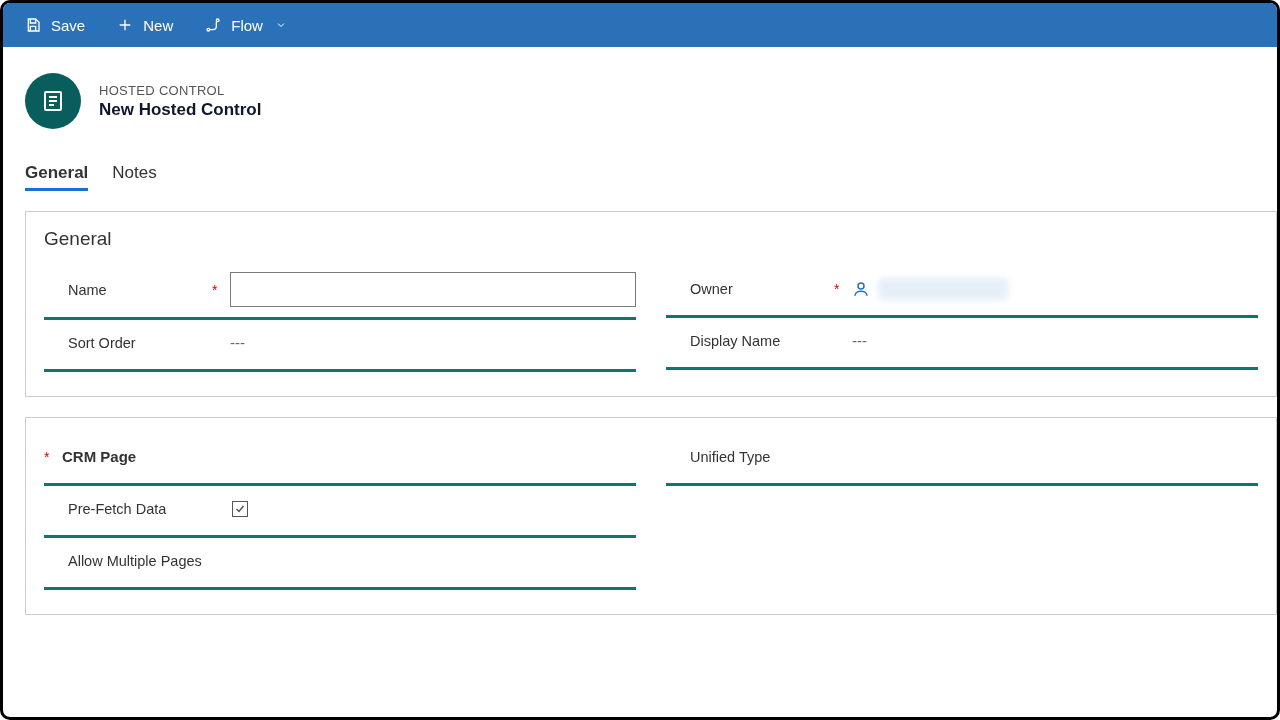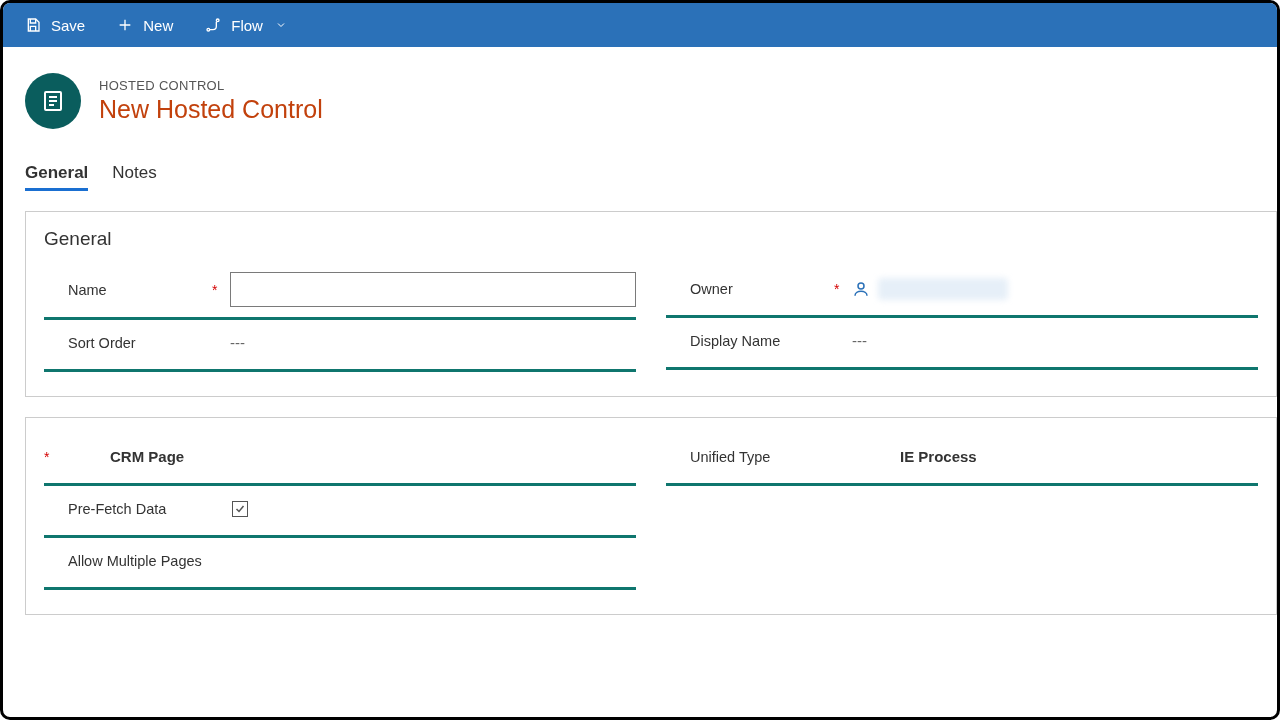--- a/index.html
+++ b/index.html
@@ -12,41 +12,41 @@
     .chev-down { width: 12px; height: 12px; margin-left: 2px; }
 
     
     .content { padding: 26px 0 0 22px; }
 
     
     .page-header { display: flex; align-items: center; gap: 18px; margin-bottom: 30px; }
     .entity-icon { width: 56px; height: 56px; border-radius: 50%; background: #0a5d5d; display: flex; align-items: center; justify-content: center; }
     .entity-icon svg { width: 24px; height: 24px; }
     .entity-text .entity-type { font-size: 13px; color: #555; letter-spacing: .3px; }
-    .entity-text .entity-title { font-size: 25px; color: #c2410c; font-weight: 400; margin-top: 2px; }
+    .entity-text .entity-title { font-size: 17px; color: #0f172a; font-weight: 700; margin-top: 2px; }
 
     
     .tabs { display: flex; gap: 24px; border-bottom: none; }
     .tab { font-size: 17px; color: #333; padding: 4px 0 8px 0; border: none; background: none; cursor: pointer; position: relative; }
     .tab.active { font-weight: 600; }
     .tab.active::after { content: ''; position: absolute; left: 0; right: 0; bottom: 0; height: 3px; background: #1a6fd1; }
 
     
     .section { border: 1px solid #ccc; margin-top: 20px; padding: 16px 18px 24px 18px; }
     .section-title { font-size: 19px; color: #333; margin-bottom: 16px; font-weight: 400; }
 
     .fields-row { display: flex; gap: 30px; }
     .field-col { flex: 1; min-width: 0; }
 
     .field { display: flex; align-items: center; border-bottom: 3px solid #0f766e; min-height: 52px; padding: 6px 0 10px 0; }
     .field-label { width: 168px; font-size: 14.5px; color: #333; padding-left: 24px; }
     .req-mark { color: #d40000; font-size: 14px; width: 18px; text-align: left; }
     .field-value { flex: 1; font-size: 15px; color: #333; display: flex; align-items: center; }
     .field-value.placeholder { color: #666; }
-    .field-value.bold { font-weight: 600; margin-left: 48px; }
+    .field-value.bold { font-weight: 600; }
     .field-value input[type=text] { width: 100%; font-size: 15px; padding: 8px 10px; border: 1px solid #7a7a7a; outline: none; }
 
     .owner-chip { display: flex; align-items: center; gap: 8px; }
     .owner-chip .person-icon { width: 18px; height: 18px; stroke: #2b71b8; fill: none; }
     .owner-redacted { width: 130px; height: 22px; background: #e6eff8; border-radius: 4px; filter: blur(3px); }
 
     .checkbox-sq { width: 16px; height: 16px; border: 1px solid #555; display: inline-flex; align-items: center; justify-content: center; margin-left: 2px; cursor: pointer; }
     .checkbox-sq svg { width: 12px; height: 12px; stroke: #555; fill: none; }
   </style>
 </head>
@@ -168,18 +168,17 @@
         </div>
         <div class="field">
           <div class="field-label">Allow Multiple Pages</div>
           <div class="req-mark"></div>
         </div>
       </div>
       <div class="field-col">
         <div class="field">
           <div class="field-label">Unified Type</div>
           <div class="req-mark"></div>
-          <div class="field-value bold">IE Process</div>
         </div>
       </div>
     </div>
   </div>
 </div>
 
 </body></html>

